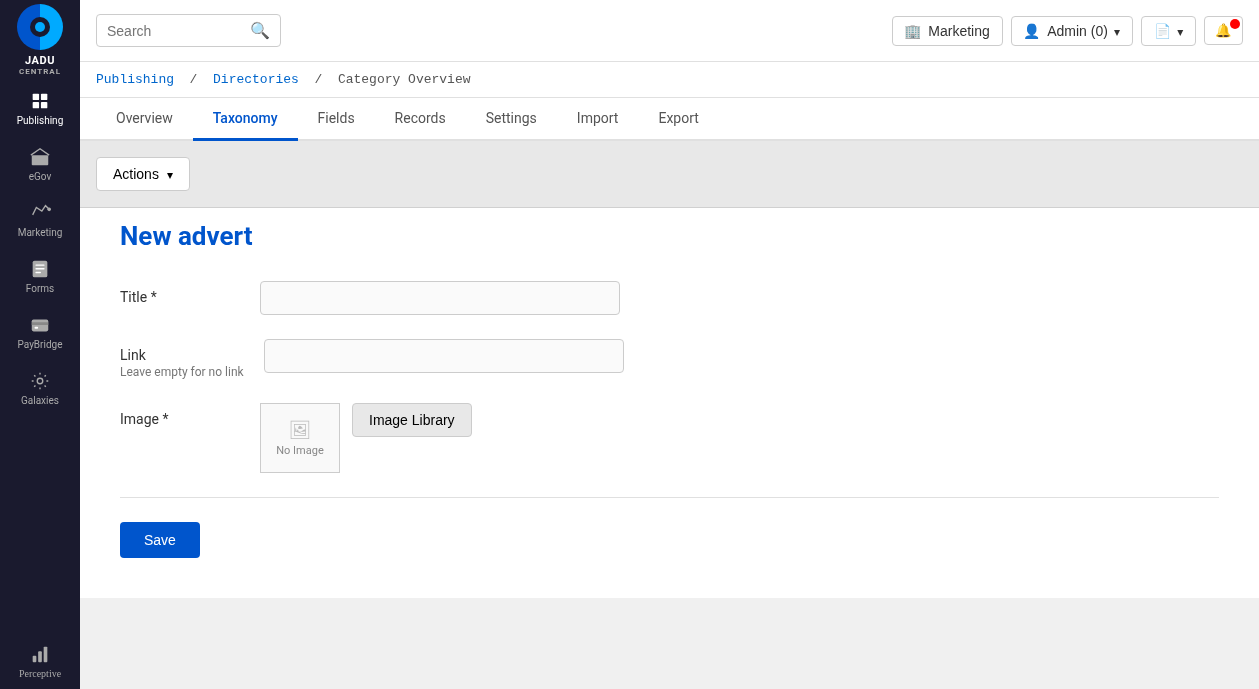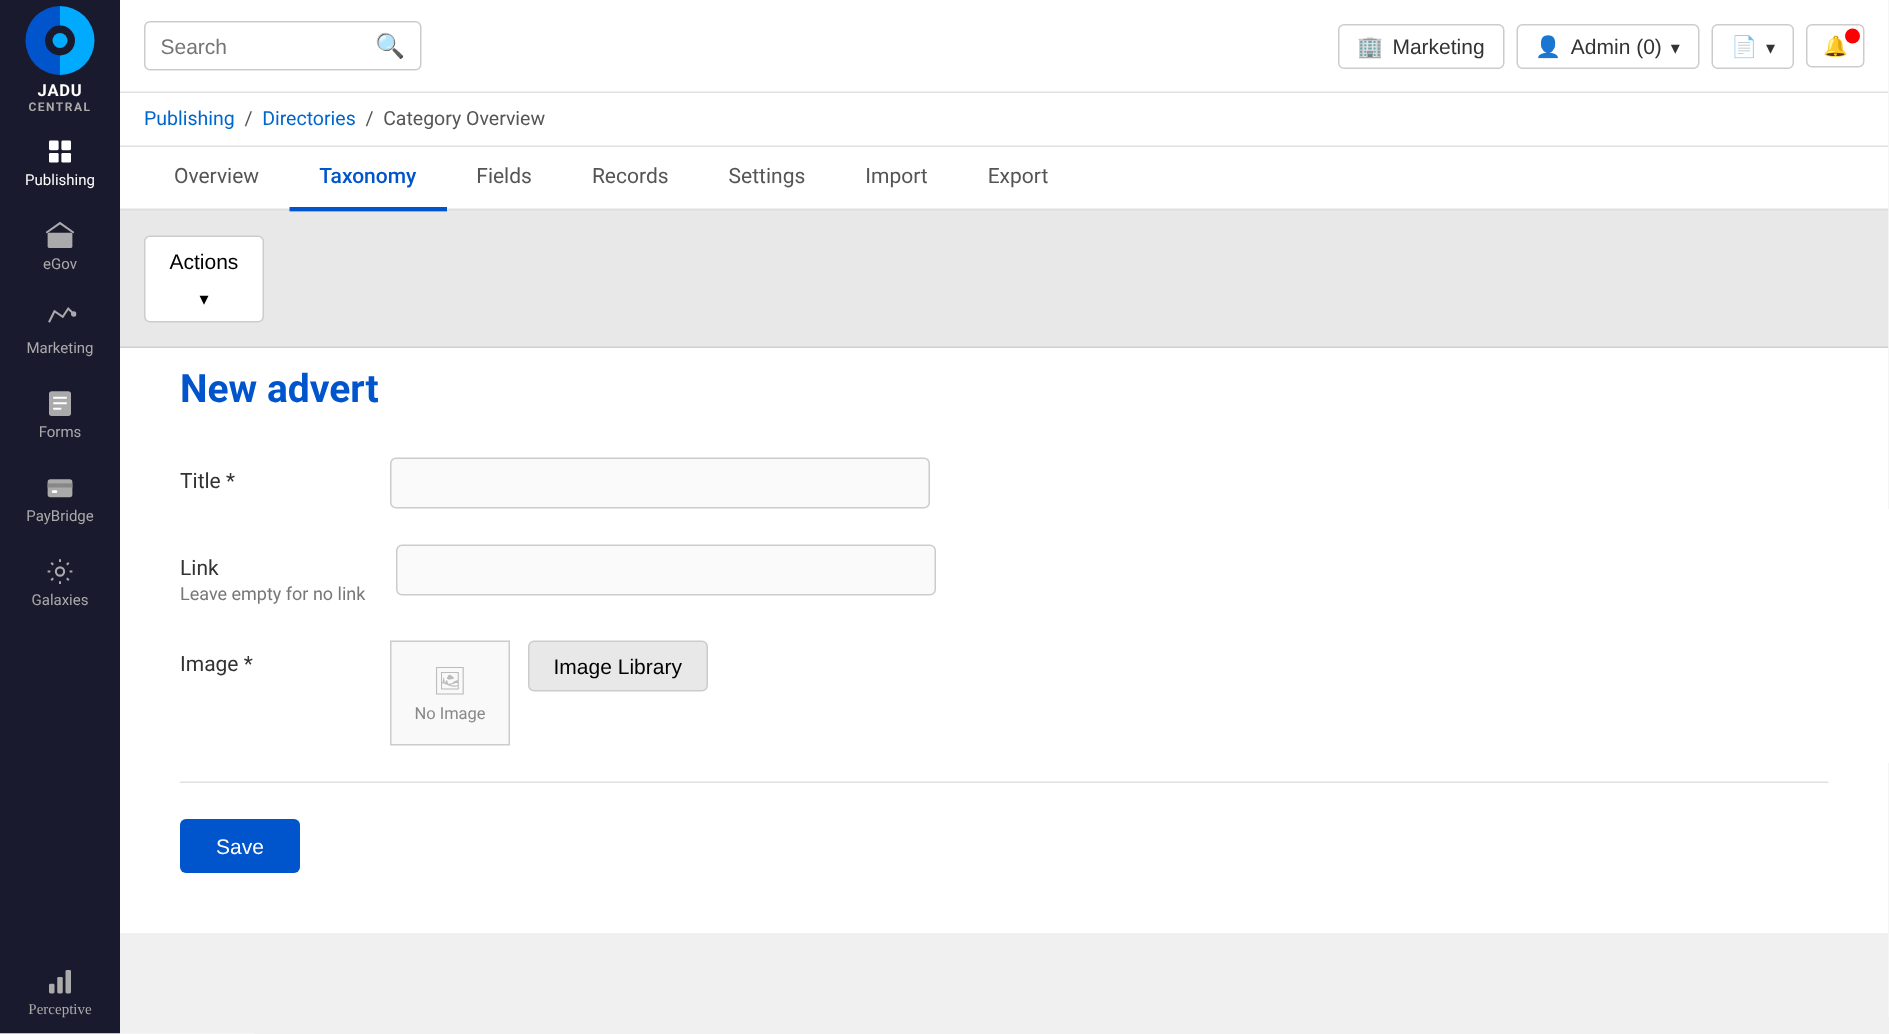--- a/index.html
+++ b/index.html
@@ -154,20 +154,21 @@
     }
 
     
     .breadcrumb {
       background: white;
       padding: 10px 16px;
       font-size: 13px;
       color: #555;
       border-bottom: 1px solid #e0e0e0;
       flex-shrink: 0;
+      font-family: Liberation Mono, monospace;
     }
     .breadcrumb a { color: #0066cc; text-decoration: none; }
 
     
     .tabs {
       background: white;
       display: flex;
       border-bottom: 2px solid #e0e0e0;
       padding: 0 16px;
       flex-shrink: 0;
@@ -202,21 +203,20 @@
     .actions-btn {
       background: white;
       border: 1px solid #ccc;
       border-radius: 4px;
       padding: 8px 16px;
       cursor: pointer;
       font-size: 14px;
       display: flex;
       align-items: center;
       gap: 8px;
-      flex-direction: column;
     }
 
     
     .form-card {
       background: white;
       margin: 0;
       padding: 13px 40px 40px;
     }
     .form-title {
       font-size: 26px;

